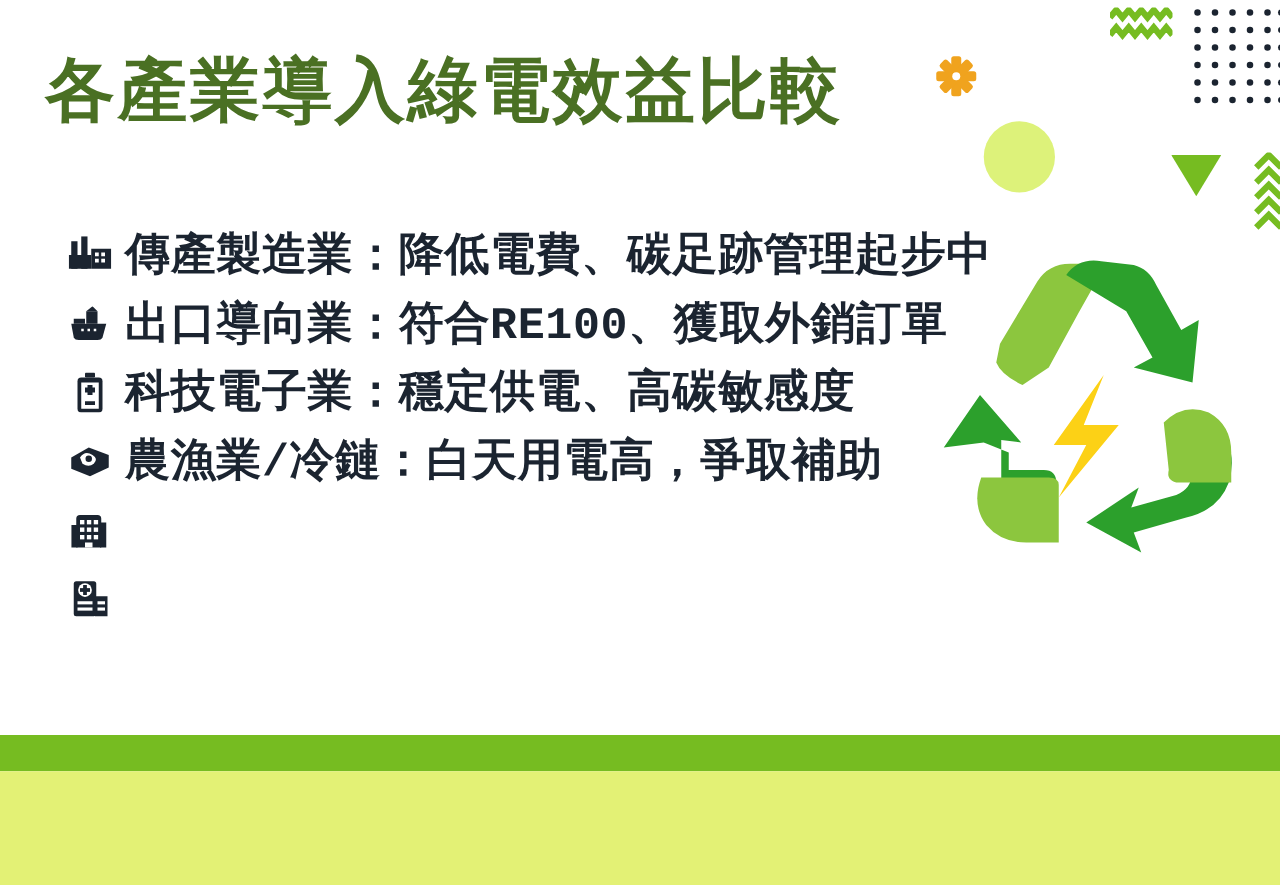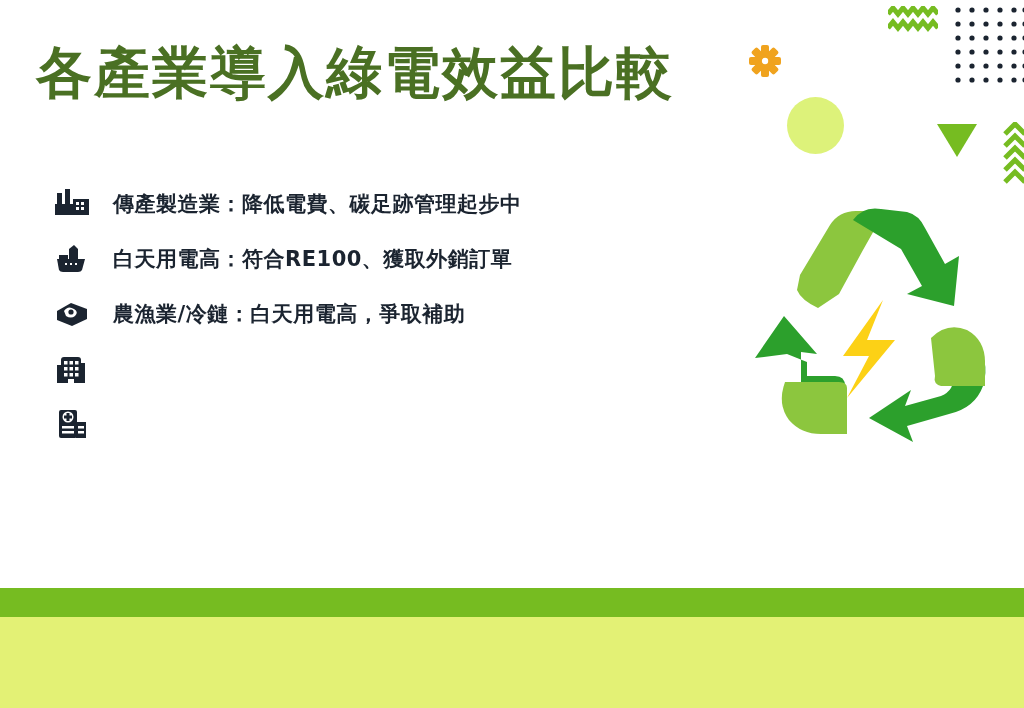--- a/index.html
+++ b/index.html
@@ -48,26 +48,27 @@
     width: 40px;
     min-width: 40px;
     height: 40px;
     display: flex;
     align-items: center;
     justify-content: center;
     color: #1b2430;
   }
   .bullet-icon svg { display: block; }
   .bullet-text {
-    font-size: 21px;
+    font-size: 36px;
     font-weight: 700;
     color: #1b2430;
     white-space: nowrap;
-    margin-left: 21px;
+    margin-left: 8px;
     letter-spacing: 0.5px;
+    font-family: Liberation Mono, monospace;
   }
 
   
   #band-green {
     position: absolute;
     left: 0;
     top: 588px;
     width: 1024px;
     height: 29px;
     background: #76bc21;
@@ -270,23 +271,40 @@
             <path d="M14 4 L19 0 L23 4 Z"></path>
             <rect x="4" y="10" width="9" height="4"></rect>
           </g>
           <g fill="#ffffff">
             <rect x="10" y="18" width="2" height="2"></rect>
               <rect x="15" y="18" width="2" height="2"></rect>
             <rect x="20" y="18" width="2" height="2"></rect>
           </g>
         </svg>
       </span>
-      <span class="bullet-text">白天用電高：符合RE100、獲取外銷訂單</span>
-    </div>
-
+      <span class="bullet-text">出口導向業：符合RE100、獲取外銷訂單</span>
+    </div>
+
+    <div class="bullet-row">
+      <span class="bullet-icon">
+        <svg width="24" height="32" viewBox="0 0 24 32" aria-hidden="true">
+          <g fill="#1b2430">
+            <rect x="8" y="0" width="8" height="4" rx="1"></rect>
+            <rect x="2" y="4" width="20" height="28" rx="3"></rect>
+          </g>
+          <rect x="5" y="8" width="14" height="21" fill="#ffffff"></rect>
+          <g fill="#1b2430">
+            <rect x="10" y="10" width="4" height="8"></rect>
+            <rect x="8" y="12" width="8" height="4"></rect>
+            <rect x="8" y="23" width="8" height="3"></rect>
+          </g>
+        </svg>
+      </span>
+      <span class="bullet-text">科技電子業：穩定供電、高碳敏感度</span>
+    </div>
 
     <div class="bullet-row">
       <span class="bullet-icon">
         <svg width="34" height="26" viewBox="0 0 34 26" aria-hidden="true">
           <g fill="#1b2430">
             <path d="M2 10 L16 2 L32 8 L32 18 L17 25 L2 19 Z"></path>
           </g>
           <g fill="#ffffff">
             <path d="M9 10 Q13 4 19 8 Q24 11 20 15 Q16 18 11 15 Z"></path>
           </g>

